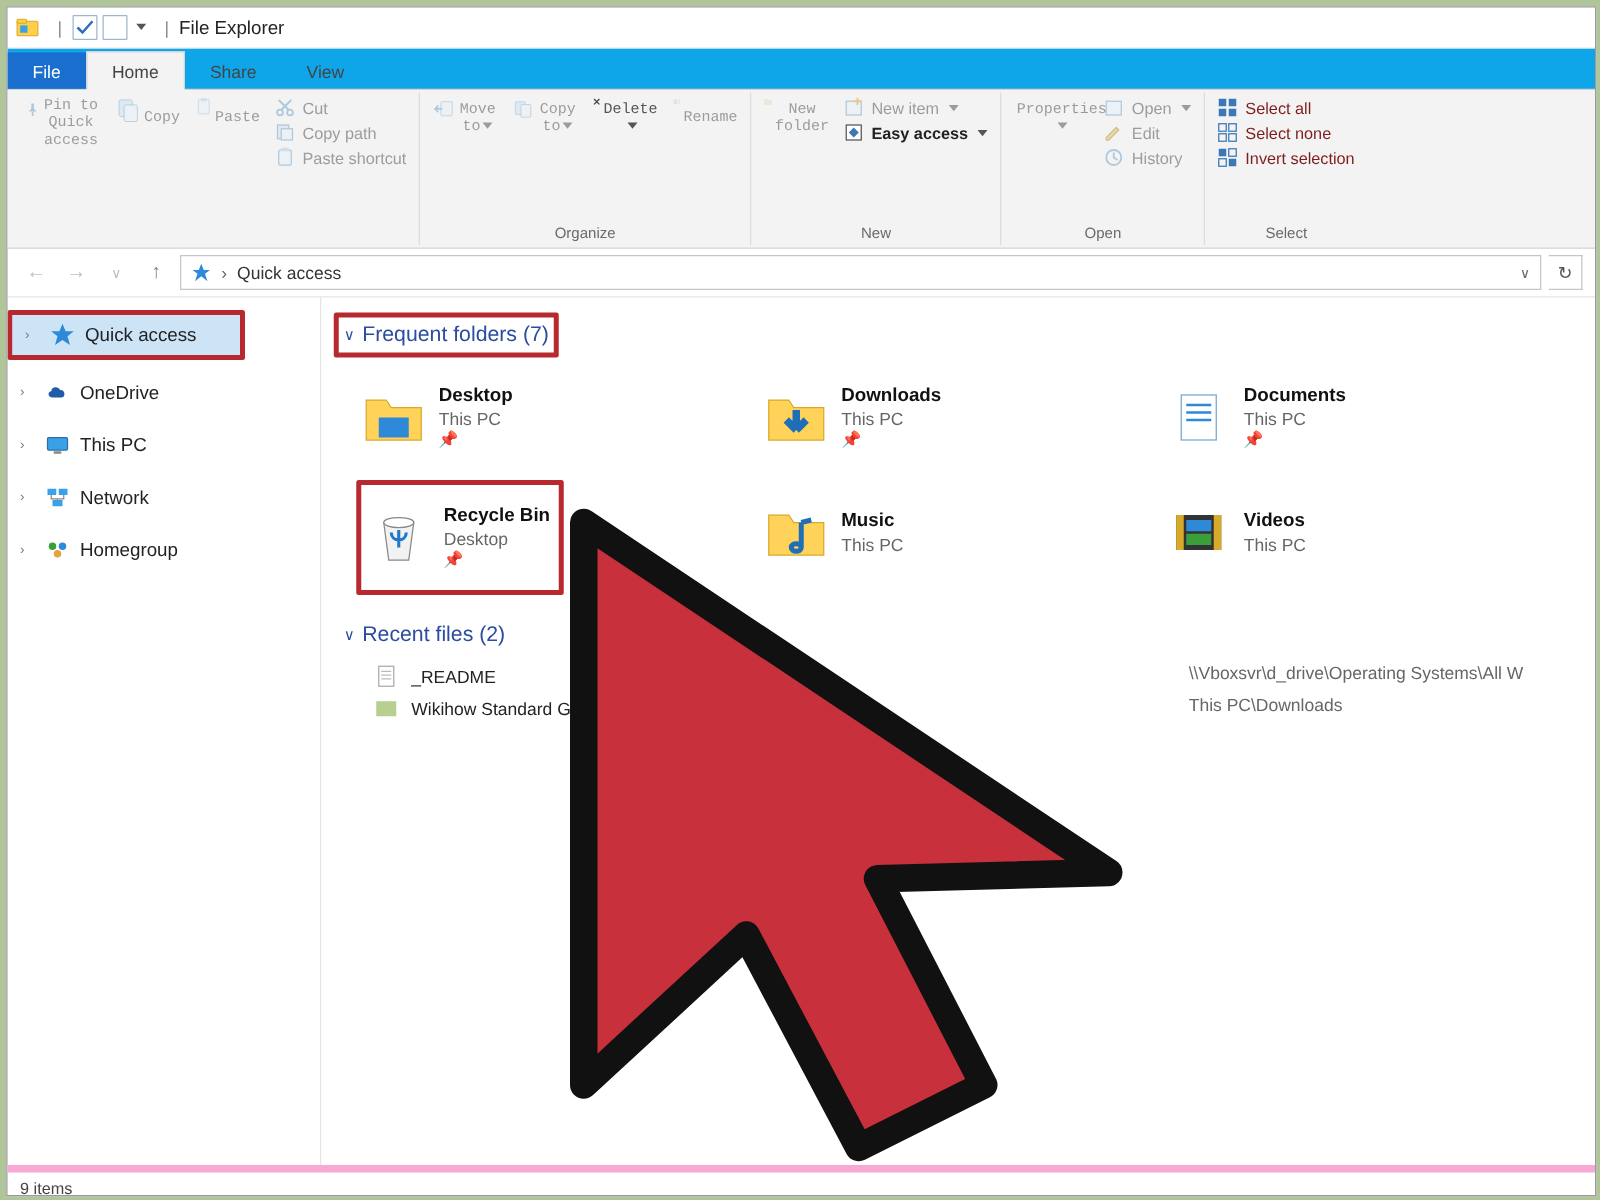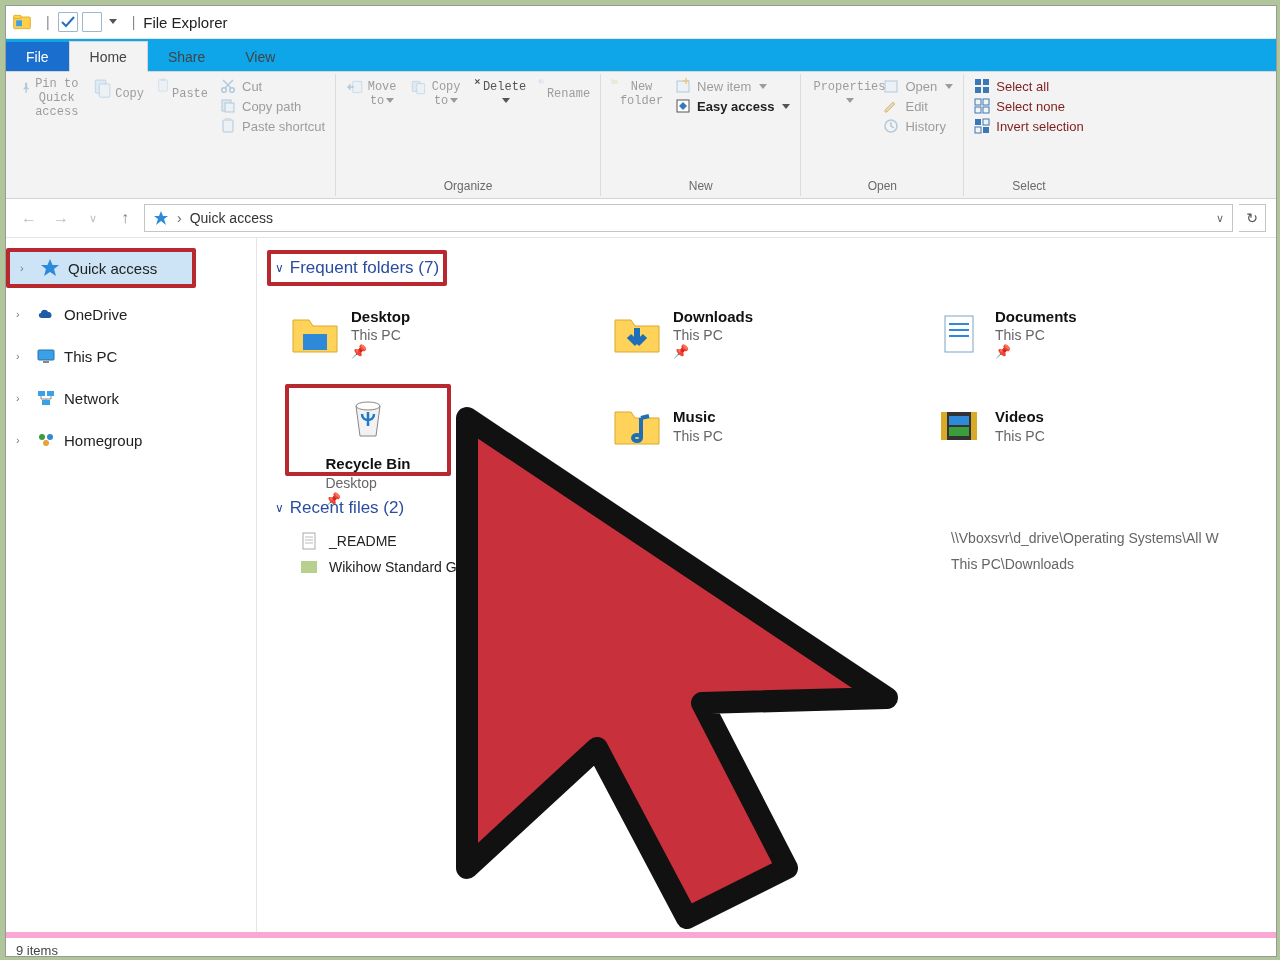--- a/index.html
+++ b/index.html
@@ -455,21 +455,21 @@
                 <line x1="16" y1="28" x2="36" y2="28" stroke="#2e8ad8" stroke-width="2"></line>
               </svg>
             </span>
           <div class="meta">
             <span class="name">Documents</span>
             <span class="loc">This PC</span>
             <span class="pin">📌</span>
           </div>
         </div>
 
-        <div class="tile hl-box" style="width:150px;flex-direction:column;">
+        <div class="tile hl-box" style="width:150px;">
           <span class="folder-ico">
               <svg viewBox="0 0 52 52">
                 <path d="M14 14 L38 14 L34 44 L18 44 Z" fill="#f2f2f2" stroke="#888"></path>
                 <ellipse cx="26" cy="14" rx="12" ry="4" fill="#fff" stroke="#888"></ellipse>
                 <path d="M20 22 C20 30 32 30 32 22 M26 20 L26 34" stroke="#1f78c8" stroke-width="2.5" fill="none"></path>
               </svg>
             </span>
           <div class="meta">
             <span class="name">Recycle Bin</span>
             <span class="loc">Desktop</span>

